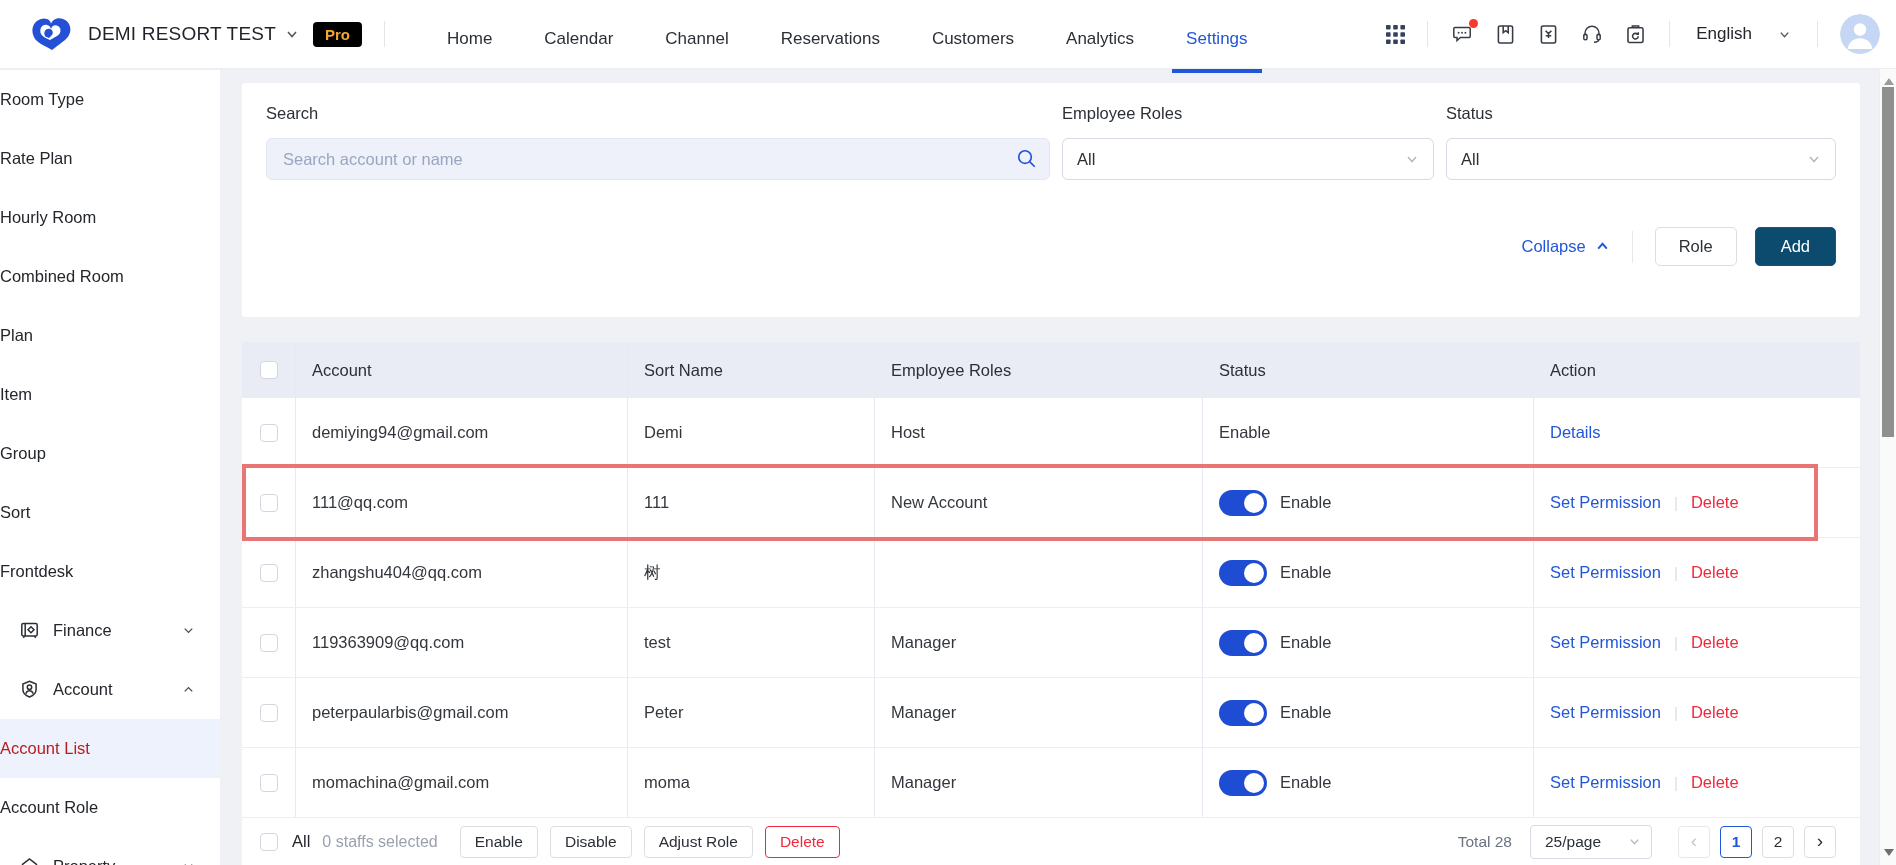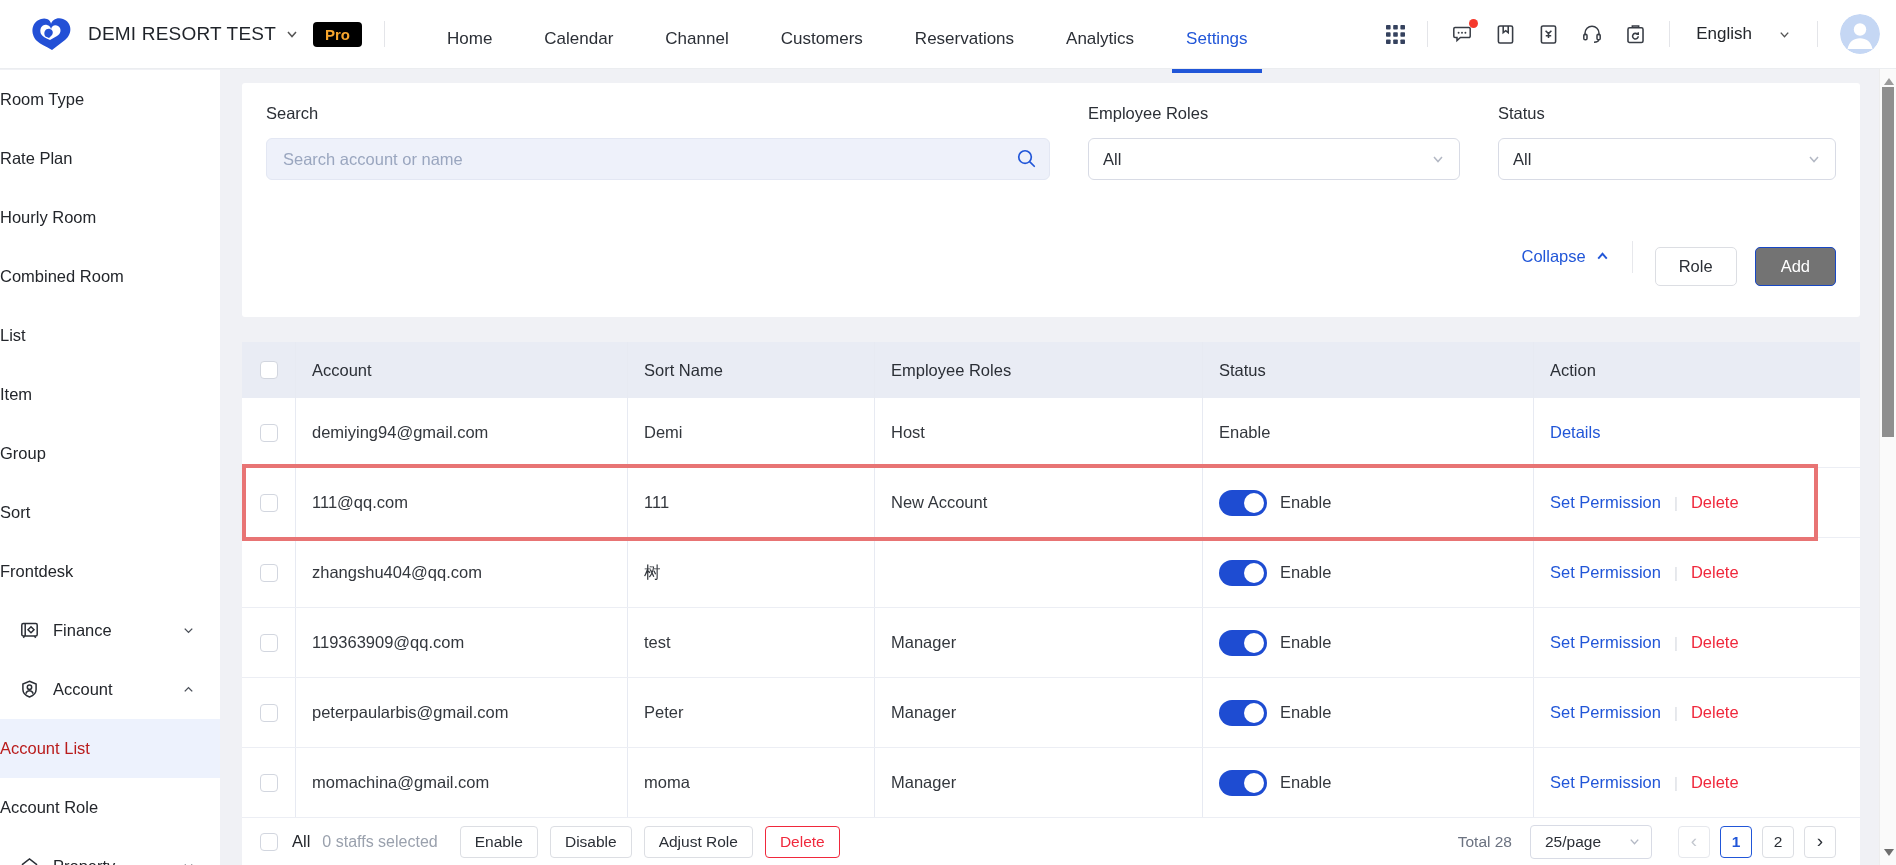--- a/index.html
+++ b/index.html
@@ -30,38 +30,38 @@
   .side-item.parent { padding-left:19px; }
   .side-item.parent .p-icon { display:flex; margin-right:13px; }
   .side-item.parent .p-label { flex:1; }
   .side-item.parent .p-chev { margin-right:24px; display:flex; }
   .side-item.sel { background:#edf2fd; color:#b91c1c; }
 
   
   .main { position:absolute; left:220px; top:69px; right:17px; bottom:0; background:#f0f1f5; padding:14px 19px 0 22px; overflow:hidden; }
 
   .filter-card { background:#fff; border-radius:3px; padding:21px 24px 20px; height:234px; }
-  .filter-row { display:flex; gap:38px; }
+  .filter-row { display:flex; gap:12px; }
   .f-block label { display:block; font-size:16.5px; color:#2b2f36; margin-bottom:15px; }
   .f-search { width:784px; }
   .f-roles  { width:372px; }
   .f-status { flex:1; }
   .search-box { position:relative; }
   .search-box input { width:100%; height:42px; background:#eef1fa; border:1px solid #e3e7f3; border-radius:6px;
                       padding:0 46px 0 16px; font-size:16.5px; font-family:"Liberation Sans",sans-serif; color:#333; outline:none; }
   .search-box input::placeholder { color:#9aa6bf; }
   .search-box .mag { position:absolute; right:13px; top:10px; cursor:pointer; }
   .select { height:42px; background:#fff; border:1px solid #d8dbe5; border-radius:6px; display:flex; align-items:center;
             justify-content:space-between; padding:0 14px 0 14px; font-size:16.5px; color:#2b2f36; cursor:pointer; }
   .actions-row { margin-top:47px; display:flex; align-items:center; justify-content:flex-end; }
   .collapse-link { display:flex; align-items:center; gap:9px; color:#2156d8; font-size:16.5px; cursor:pointer; }
   .act-div { width:1px; height:32px; background:#e7e8ec; margin:0 22px; }
-  .btn { border-radius:5px; font-size:16.5px; font-family:"Liberation Sans",sans-serif; cursor:pointer;margin-top:20px; }
+  .btn { border-radius:5px; font-size:16.5px; font-family:"Liberation Sans",sans-serif; cursor:pointer; }
   .btn-plain { background:#fff; border:1px solid #dcdee3; color:#2b2f36; padding:9px 23px; }
-  .btn-primary { background:#737373; border:1px solid #1747c5; color:#fff; padding:9px 25px; margin-left:18px; }
+  .btn-primary { background:#0c4a6e; border:1px solid #1747c5; color:#fff; padding:9px 25px; margin-left:18px; }
 
   
   .table-card { margin-top:25px; background:#fff; }
   .trow, .thead { display:flex; }
   .thead { background:#e9ecf4; height:56px; }
   .thead .cell { font-size:16.5px; color:#2b2f36; }
   .trow { height:70px; border-bottom:1px solid #eceef4; position:relative; background:#fff; }
   .cell { display:flex; align-items:center; padding-left:16px; border-right:1px solid #e7eaf2; overflow:hidden; }
   .cell:last-child { border-right:none; }
   .col-check { width:54px; justify-content:center; padding-left:0; }
@@ -119,22 +119,22 @@
         <polyline points="3,5 7,9.5 11,5" fill="none" stroke="#555" stroke-width="1.5"></polyline>
       </svg>
   </span>
   <span class="pro-badge">Pro</span>
   <span class="v-div"></span>
 
   <div class="nav">
     <div class="nav-item">Home</div>
     <div class="nav-item">Calendar</div>
     <div class="nav-item">Channel</div>
+    <div class="nav-item">Reservations</div>
     <div class="nav-item">Customers</div>
-    <div class="nav-item">Reservations</div>
     <div class="nav-item">Analytics</div>
     <div class="nav-item active">Settings</div>
   </div>
 
   <div class="top-right">
     <span class="tool-icon">
       <svg width="19" height="19" viewBox="0 0 19 19" fill="#35425e">
         <rect x="0" y="0" width="4.6" height="4.6" rx="0.8"></rect>
           <rect x="7.2" y="0" width="4.6" height="4.6" rx="0.8"></rect>
           <rect x="14.4" y="0" width="4.6" height="4.6" rx="0.8"></rect>
@@ -201,21 +201,21 @@
       </svg>
     </span>
   </div>
 </div>
 
 <div class="sidebar">
   <div class="side-item">Room Type</div>
   <div class="side-item">Rate Plan</div>
   <div class="side-item">Hourly Room</div>
   <div class="side-item">Combined Room</div>
-  <div class="side-item">List</div>
+  <div class="side-item">Plan</div>
   <div class="side-item">Item</div>
   <div class="side-item">Group</div>
   <div class="side-item">Sort</div>
   <div class="side-item">Frontdesk</div>
 
   <div class="side-item parent">
     <span class="p-icon">
       <svg width="21" height="21" viewBox="0 0 21 21" fill="none" stroke="#2b2f36" stroke-width="1.5">
         <rect x="2.8" y="3.4" width="15.4" height="12.6" rx="1.5"></rect>
         <path d="M6.2 3.4v12.6"></path>

